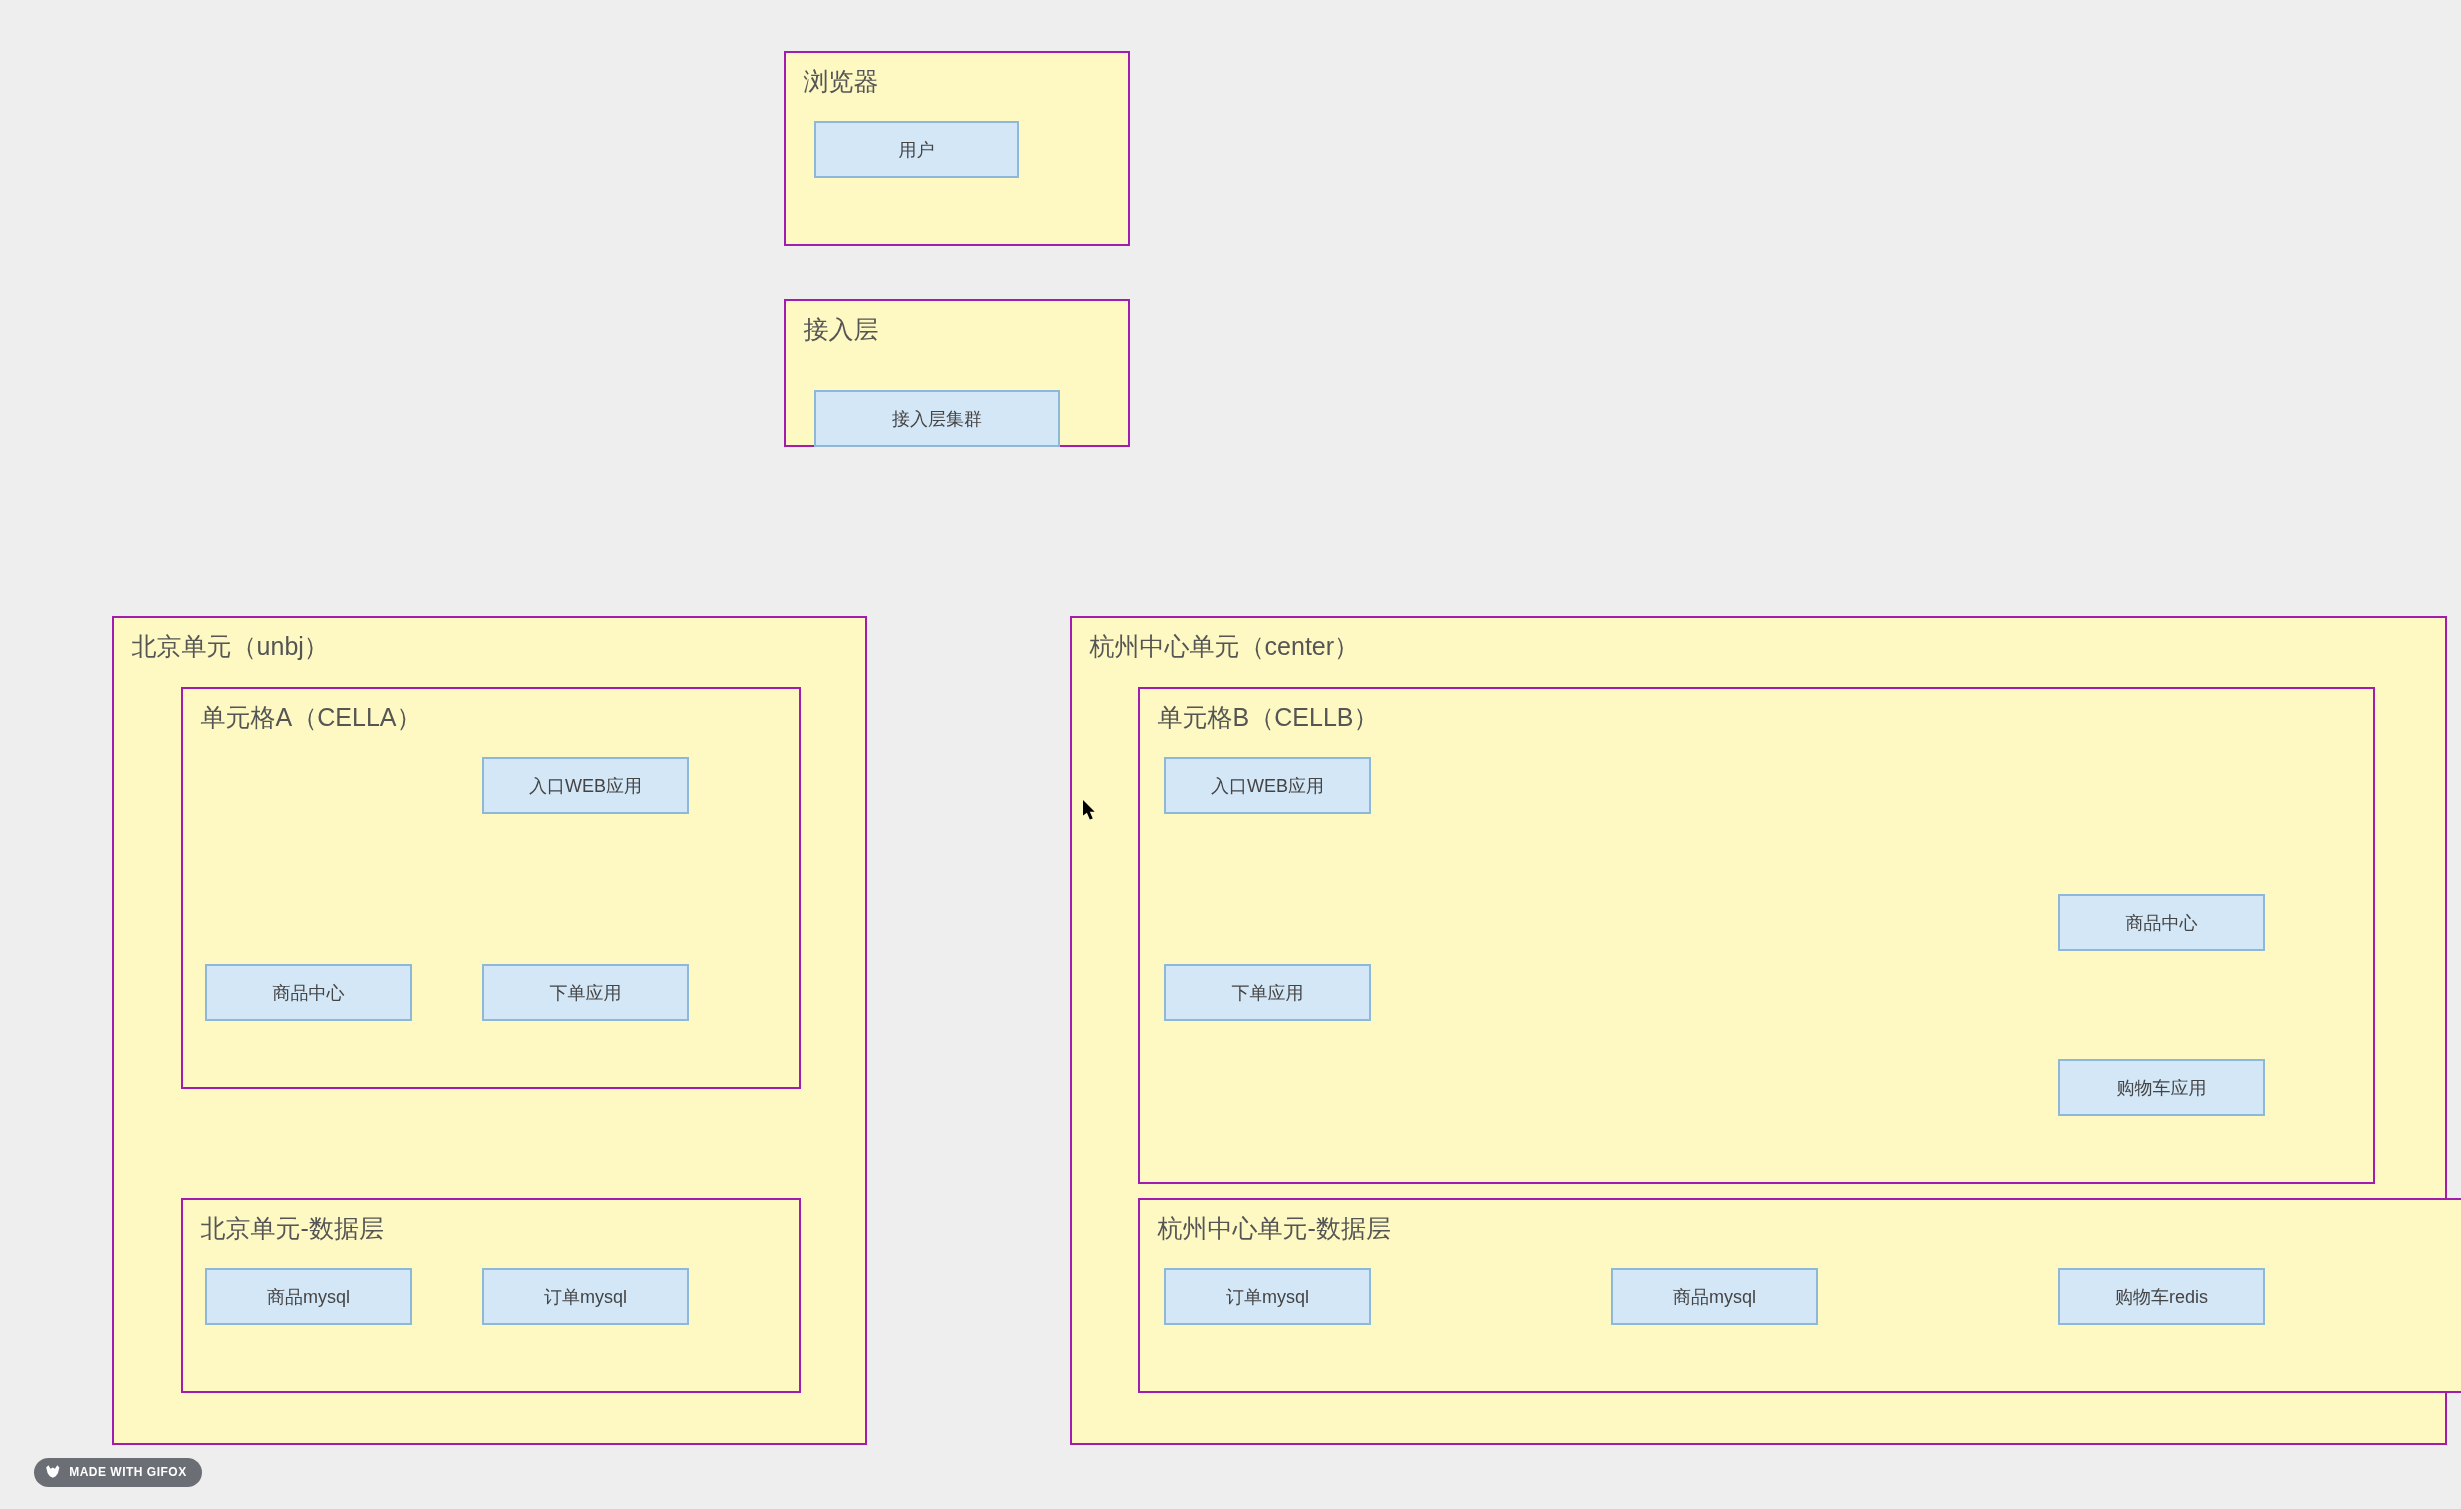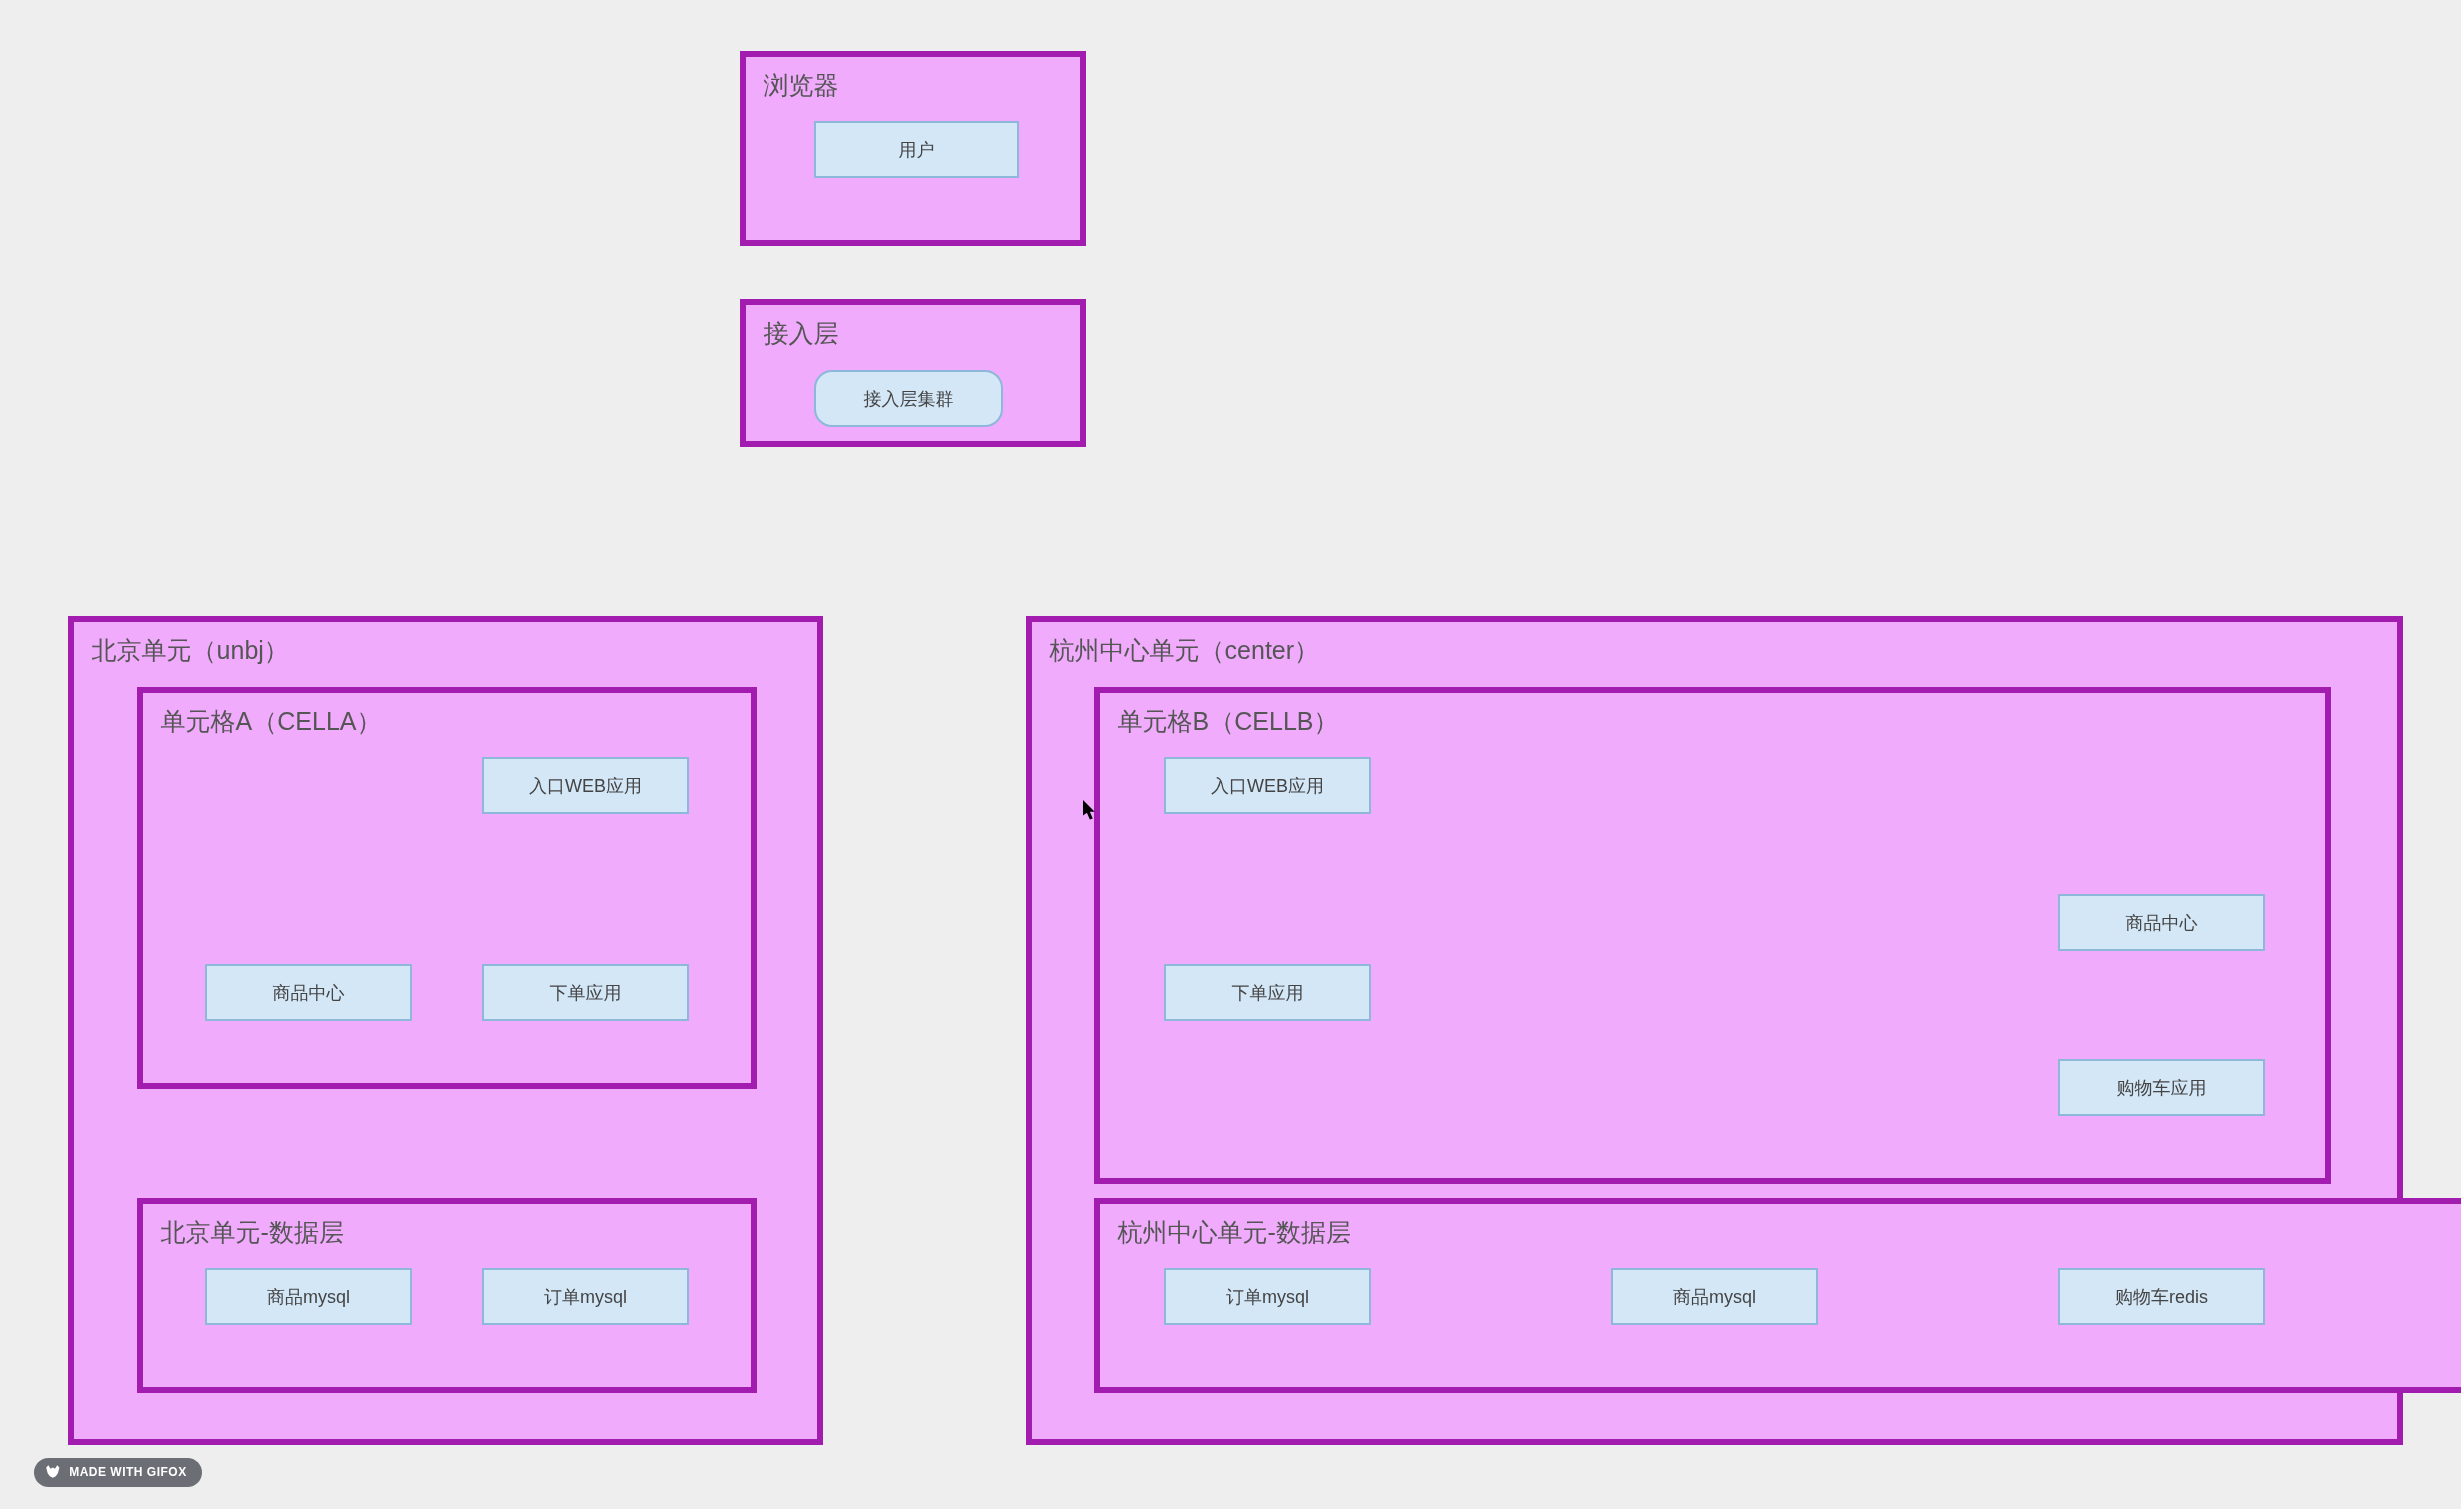--- a/index.html
+++ b/index.html
@@ -11,23 +11,24 @@
       background-color: #eeeeee;
       font-family: -apple-system, BlinkMacSystemFont, "Segoe UI", "PingFang SC", "Hiragino Sans GB", "Microsoft YaHei", sans-serif;
       width: 2462px;
       height: 1510px;
       position: relative;
       overflow: hidden;
     }
     
     .container-box {
       position: absolute;
-      background-color: #f0abfc;
-      border: 6px solid #a21caf;
+      background-color: #fef9c3;
+      border: 2px solid #a21caf;
       padding: 11.7px 17.6px;
+      margin-left: 44px;
     }
     
     .container-title {
       font-size: 25px;
       color: #555555;
       font-weight: 400;
     }
     
     .node-box {
       position: absolute;
@@ -75,21 +76,21 @@
 <body>
 
 <div class="container-box" style="left: 740px; top: 51px; width: 346px; height: 195px;">
   <div class="container-title">浏览器</div>
 </div>
 <div class="node-box" style="left: 814px; top: 121px; width: 205px; height: 57px;">用户</div>
 
 <div class="container-box" style="left: 740px; top: 299px; width: 346px; height: 148px;">
   <div class="container-title">接入层</div>
 </div>
-<div class="node-box" style="left: 814px; top: 370px; width: 189px; height: 57px; border-radius: 18px;">接入层集群</div>
+<div class="node-box" style="left: 814px; top: 390px; width: 246px; height: 57px;">接入层集群</div>
 
 <div class="container-box" style="left: 68px; top: 616px; width: 755px; height: 829px;">
   <div class="container-title">北京单元（unbj）</div>
 </div>
 
 <div class="container-box" style="left: 137px; top: 687px; width: 620px; height: 402px;">
   <div class="container-title">单元格A（CELLA）</div>
 </div>
 <div class="node-box" style="left: 482px; top: 757px; width: 207px; height: 57px;">入口WEB应用</div>
 <div class="node-box" style="left: 205px; top: 964px; width: 207px; height: 57px;">商品中心</div>

